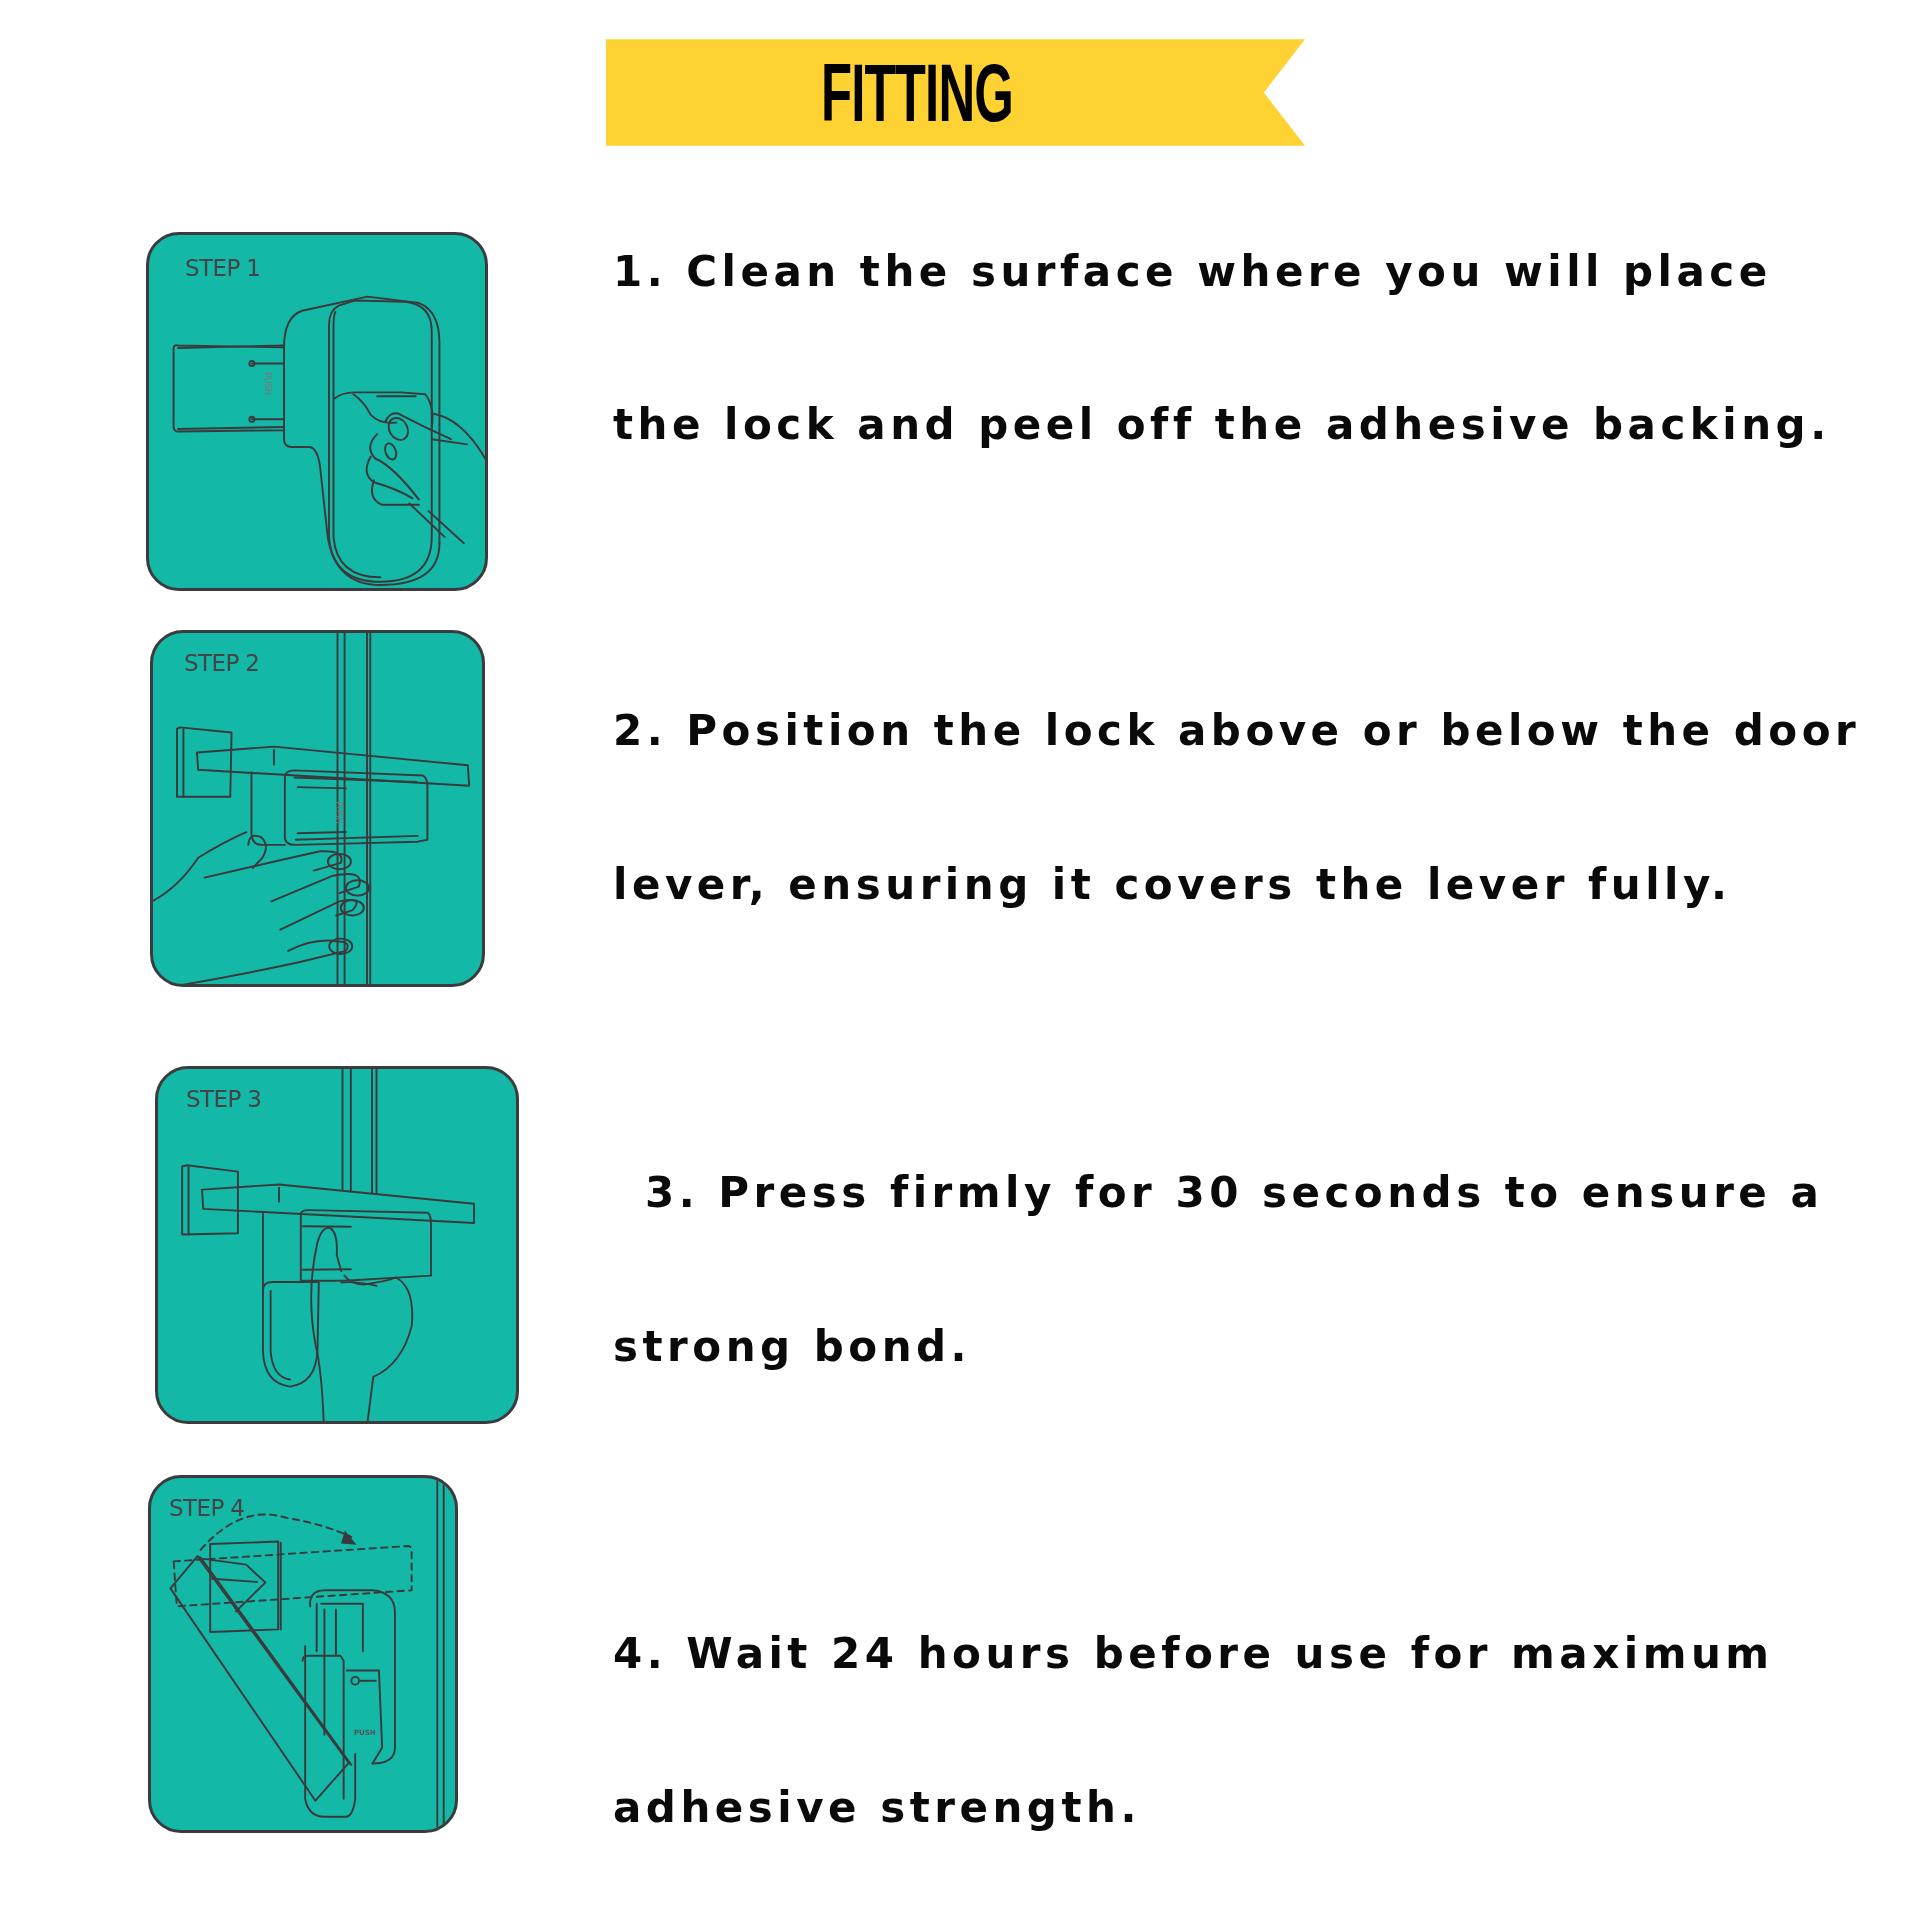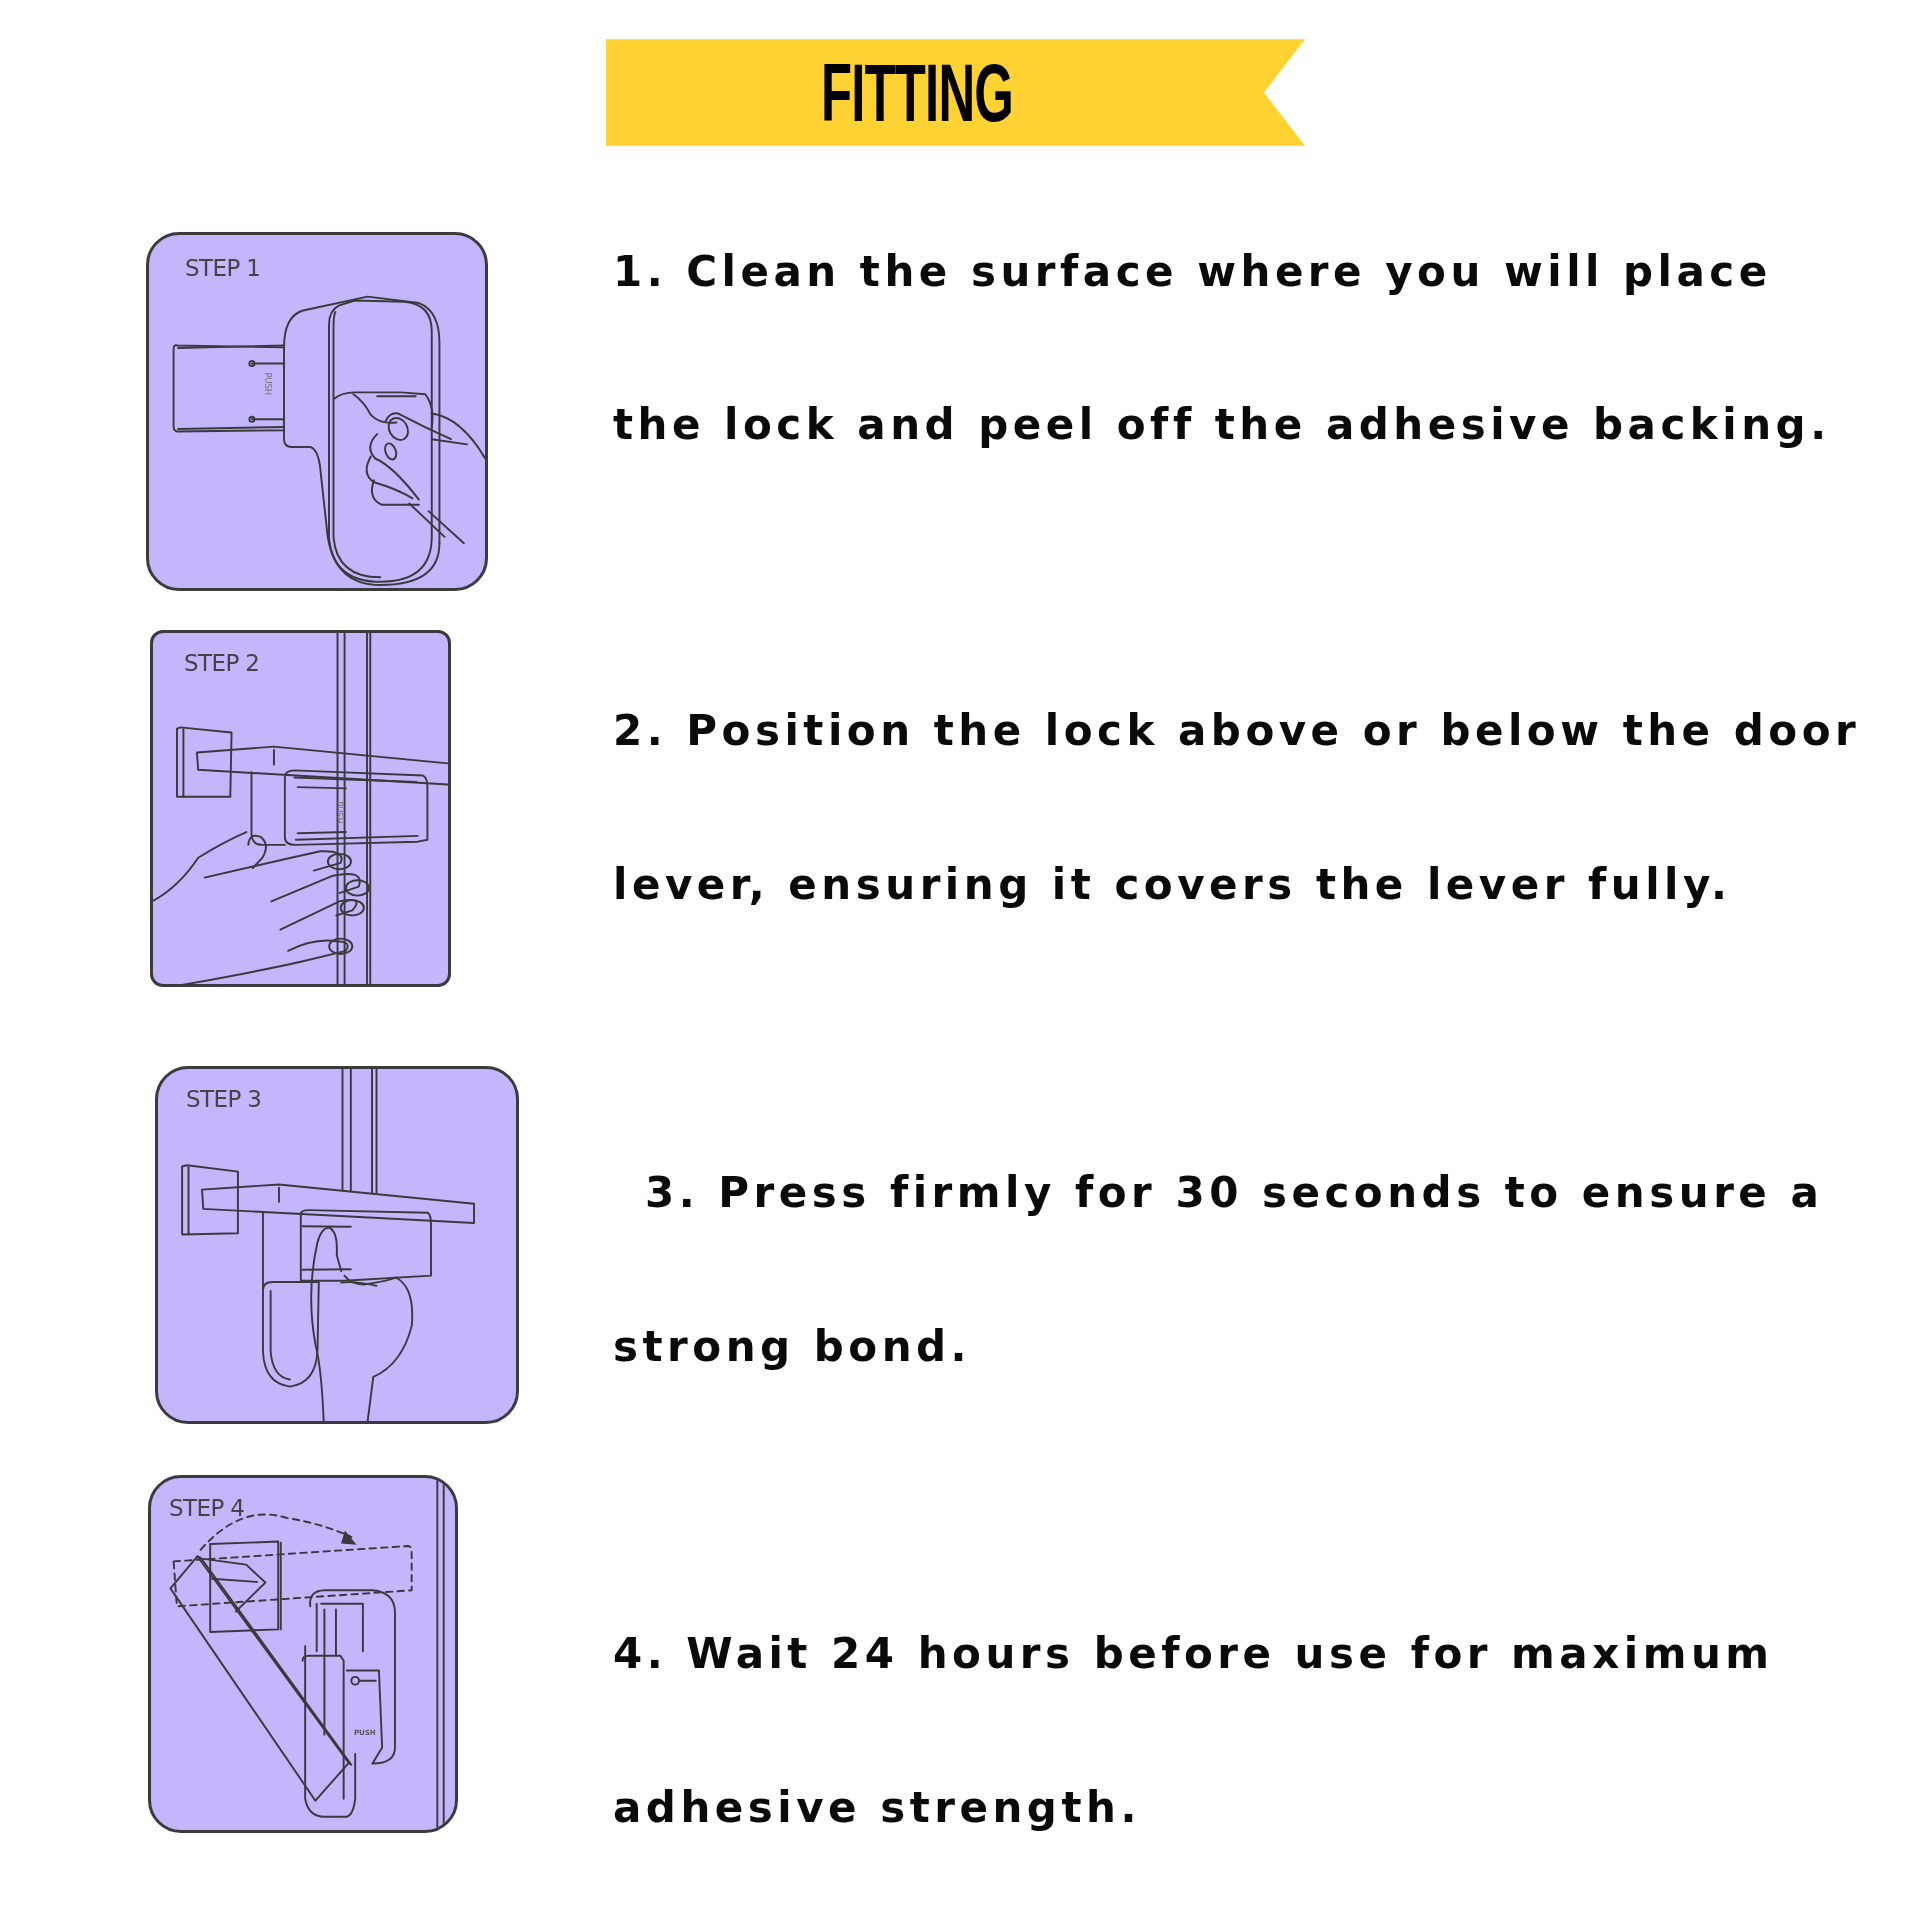--- a/index.html
+++ b/index.html
@@ -12,21 +12,21 @@
     .banner-title {
       position: absolute; left: 0; top: 0; width: 657px; height: 107px;
       display: flex; align-items: center; justify-content: center;
       font-family: "Liberation Sans", sans-serif; font-weight: bold;
       font-size: 82px; color: #000; letter-spacing: -1.3px;
       transform: scaleX(0.62); transform-origin: 43% 50%;
     }
 
     .step-card {
       position: absolute; box-sizing: border-box;
-      border: 3.2px solid #3b3b3d; border-radius: 33px; background: #c4b5fd;
+      border: 3.2px solid #3b3b3d; border-radius: 33px; background: #14b8a6;
       overflow: hidden;
     }
     .step-card svg { position: absolute; left: 0; top: 0; }
     .step-label {
       position: absolute; font-family: "DejaVu Sans", sans-serif;
       font-size: 23px; color: #444446; letter-spacing: -0.6px; line-height: 1;
     }
 
     .instr {
       position: absolute; left: 613px;
@@ -72,21 +72,21 @@
     <path d="M440 278 Q490 285 530 360"></path>
     <path d="M440 318 L495 326"></path>
     <path d="M355 310 Q335 330 352 348 Q380 360 420 412"></path>
     <ellipse cx="376" cy="337" rx="8" ry="13" transform="rotate(-20 376 337)"></ellipse>
     <path d="M345 345 Q330 372 350 385 Q385 395 410 410"></path>
     <path d="M350 382 Q340 410 362 420 L420 420"></path>
     <path d="M405 418 L460 470 M435 430 L490 480"></path>
   </svg>
 </div>
 
-<div class="step-card" style="left:150px; top:630px; width:301px; height:357px;border-radius:13px;">
+<div class="step-card" style="left:150px; top:630px; width:335px; height:357px;">
   <div class="step-label" style="left:31px; top:19px;">STEP 2</div>
   <svg width="335" height="357" viewBox="0 0 521 556" fill="none" stroke="#3a3a3c" stroke-width="3" stroke-linejoin="round" stroke-linecap="round">
 
     <line x1="287" y1="0" x2="287" y2="556"></line>
     <line x1="298" y1="0" x2="298" y2="556"></line>
     <line x1="333" y1="0" x2="333" y2="556"></line>
     <line x1="338" y1="0" x2="338" y2="556"></line>
 
     <path d="M37 149 L37 255 L120 255 L122 155 L42 147 Z"></path>
     <line x1="47" y1="150" x2="47" y2="255"></line>

